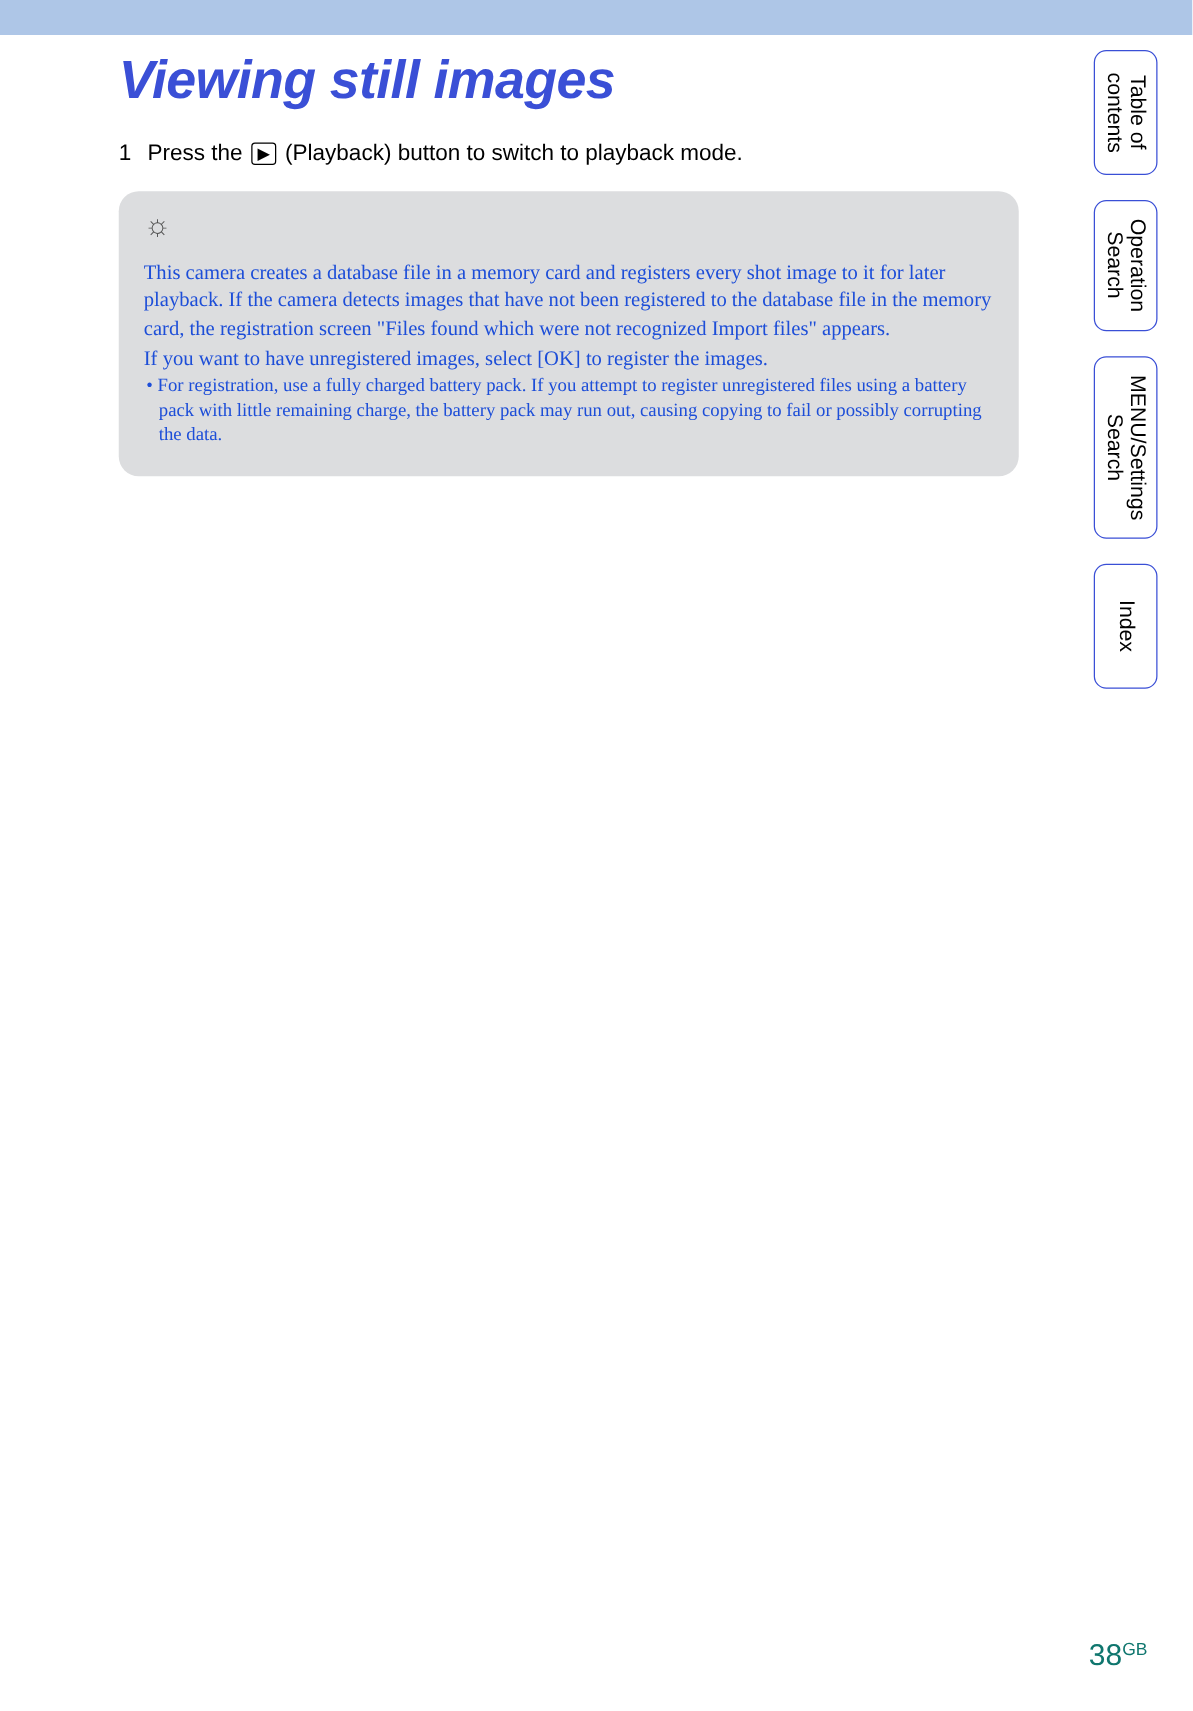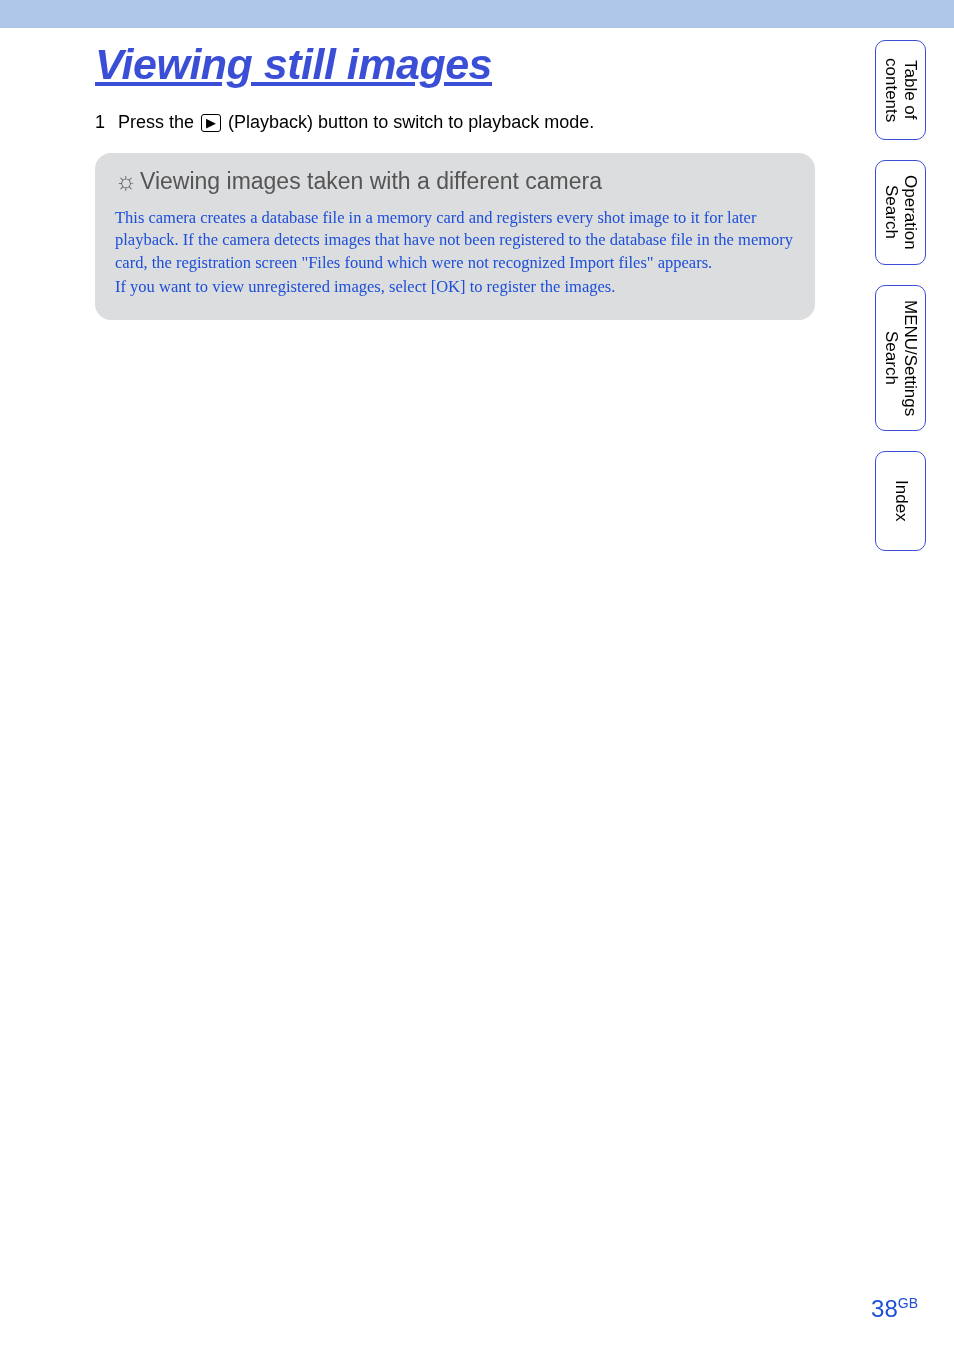--- a/index.html
+++ b/index.html
@@ -23,21 +23,20 @@
       padding: 12px 0 0 95px;
       width: 820px;
     }
     .page-title {
       color: #3a4fd6;
       font-size: 43px;
       font-weight: bold;
       font-style: italic;
       margin-bottom: 20px;
       letter-spacing: -0.5px;
-      text-decoration: underline;
     }
     .steps {
       margin-bottom: 18px;
     }
     .step {
       font-size: 18px;
       color: #000;
       margin-bottom: 8px;
       line-height: 1.45;
     }
@@ -112,24 +111,24 @@
       min-height: 100px;
       display: flex;
       align-items: center;
       justify-content: center;
       line-height: 1.1;
       background: #fff;
       cursor: pointer;
     }
     .page-number {
       position: absolute;
-      bottom: 46px;
+      bottom: 30px;
       right: 36px;
       font-size: 24px;
-      color: #1d4ed8;
+      color: #0f766e;
     }
     .page-number .gb {
       font-size: 14px;
       vertical-align: top;
     }
   </style>
 </head>
 <body>
 
 <div class="top-bar"></div>
@@ -142,25 +141,25 @@
       <span class="step-num">1</span>
       <span>Press the </span>
       <span class="playback-icon">▶</span>
       <span> (Playback) button to switch to playback mode.</span>
     </div>
   </div>
 
   <div class="info-box">
     <div class="info-title-row">
       <span class="tip-icon">☼</span>
-      <span class="info-title">Viewing images taken with a different camera</span>
     </div>
     <div class="info-body">
       <p>This camera creates a database file in a memory card and registers every shot image to it for later playback. If the camera detects images that have not been registered to the database file in the memory card, the registration screen "Files found which were not recognized Import files" appears.</p>
-      <p>If you want to view unregistered images, select [OK] to register the images.</p>
+      <p>If you want to have unregistered images, select [OK] to register the images.</p>
+      <p class="info-bullet">• <span>For registration, use a fully charged battery pack. If you attempt to register unregistered files using a battery pack with little remaining charge, the battery pack may run out, causing copying to fail or possibly corrupting the data.</span></p>
     </div>
   </div>
 </div>
 
 <div class="side-tabs">
   <div class="side-tab" style="white-space: pre;">Table of
 contents</div>
   <div class="side-tab" style="white-space: pre;">Operation
 Search</div>
   <div class="side-tab" style="white-space: pre;">MENU/Settings

